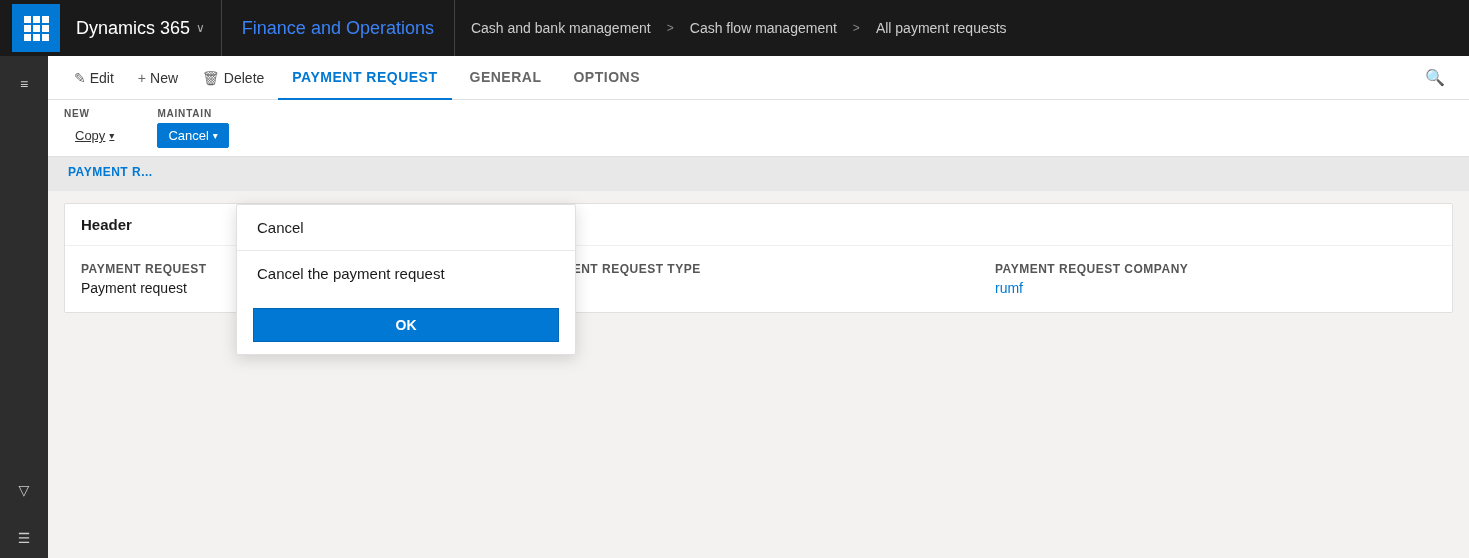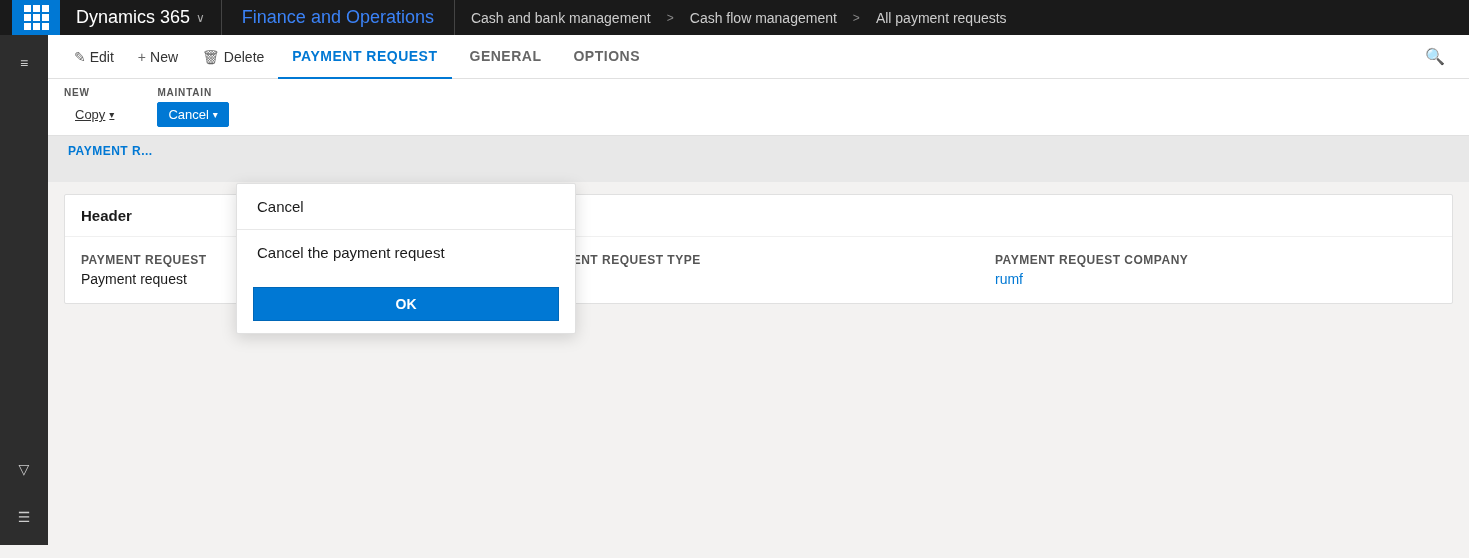--- a/index.html
+++ b/index.html
@@ -4,21 +4,21 @@
   <style>
     * { margin: 0; padding: 0; box-sizing: border-box; }
     body { font-family: 'Segoe UI', Arial, sans-serif; font-size: 14px; background: #f3f2f1; overflow: hidden; }
 
     
     .top-bar {
       display: flex;
       align-items: center;
       background: #1a1a1a;
       color: #fff;
-      height: 35px;
+      height: 56px;
       padding: 0 12px;
       gap: 0;
     }
     .top-bar-waffle {
       width: 48px;
       height: 48px;
       display: flex;
       align-items: center;
       justify-content: center;
       background: #0078d4;
@@ -214,21 +214,21 @@
     .record-header {
       background: #e8e8e8;
       padding: 8px 20px;
     }
     .record-label {
       font-size: 12px;
       color: #0078d4;
       font-weight: 600;
       text-transform: uppercase;
       letter-spacing: 0.5px;
-      margin-bottom: 16px;
+      margin-bottom: 4px;
     }
     .record-ids {
       font-size: 22px;
       font-weight: 700;
       color: #1a1a1a;
       letter-spacing: 0.5px;
     }
 
     .section-card {
       background: #fff;

